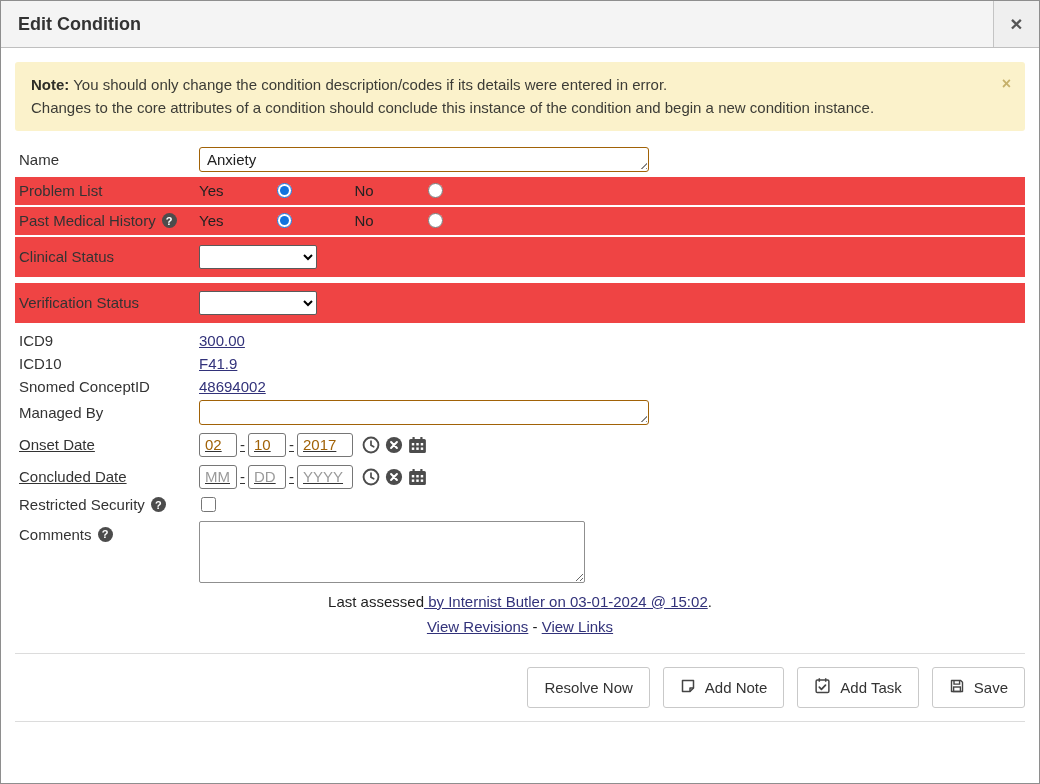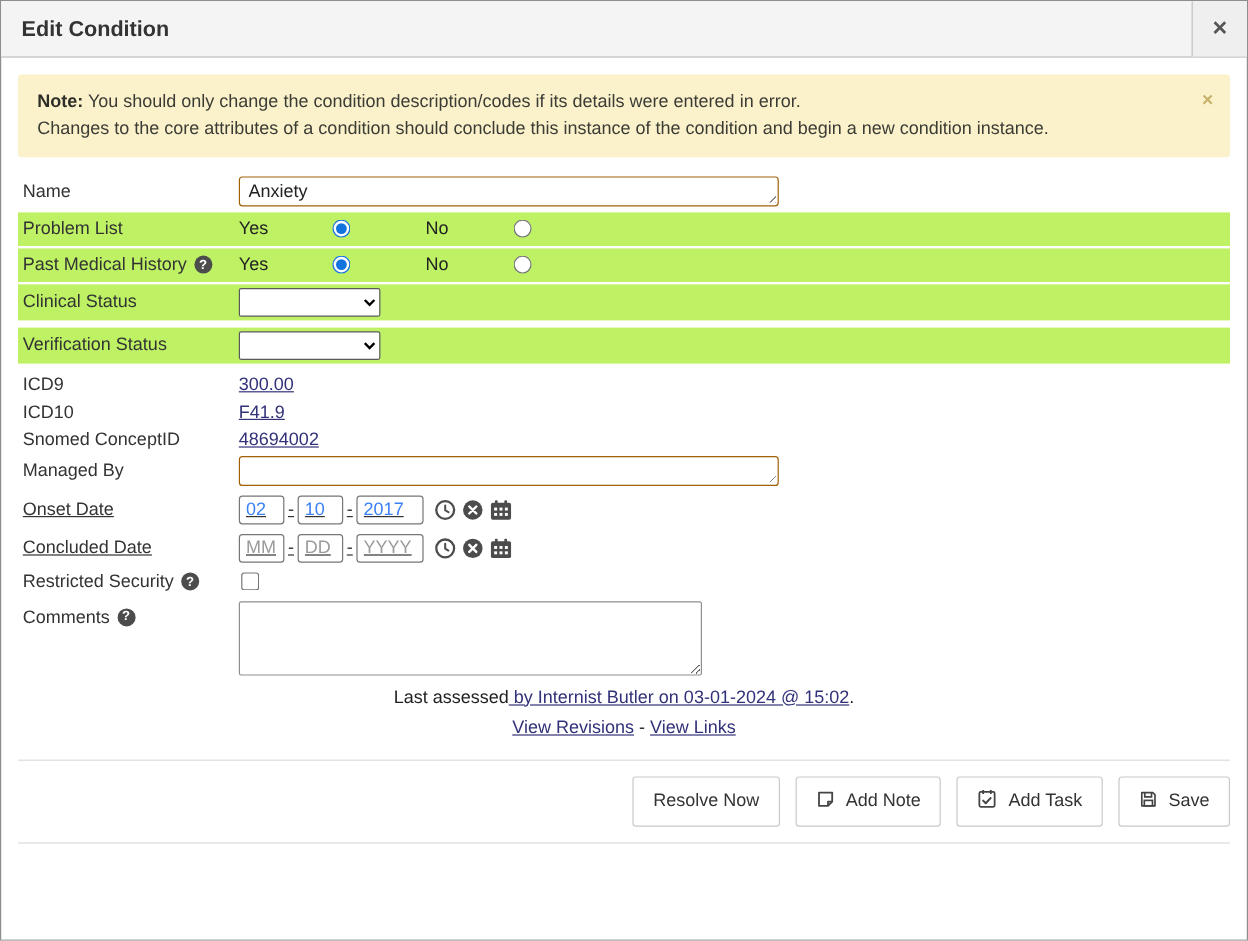--- a/index.html
+++ b/index.html
@@ -53,22 +53,22 @@
   }
   
   .row { display: flex; align-items: center; min-height: 23px; }
   .row .label {
     width: 184px; flex-shrink: 0;
     padding-left: 4px;
     font-size: 15px; color: #333;
     display: flex; align-items: center; gap: 6px;
   }
   .row .field { display: flex; align-items: center; }
-  .row.hl { background: #bef264; height: 28px; margin-top: 2px; }
-  .row.hl.tall { height: 30px; }
+  .row.hl { background: #ef4444; height: 28px; margin-top: 2px; }
+  .row.hl.tall { height: 40px; }
   .row.gap6 { margin-top: 6px; }
   .row.name-row { margin-top: 8px; height: 30px; }
   .row.codes { height: 23px; }
   .row.codes-first { margin-top: 6px; align-items: center; }
   .row.managed { height: 30px; }
   .row.date-row { height: 30px; margin-top: 2px; text-decoration: underline; }
   .row.check-row { height: 26px; }
   .row.top { align-items: flex-start; margin-top: 3px; }
   .row.top .label { padding-top: 5px; }
 
@@ -100,21 +100,21 @@
   }
   select.status-select {
     width: 118px; height: 24px;
     border: 1px solid #5a5a5a; border-radius: 2px;
     background: #fff; font-size: 14px;
     font-family: "Liberation Sans", sans-serif;
   }
   a.link { color: #32327a; text-decoration: underline; font-size: 15px; cursor: pointer; }
   .date-input {
     height: 24px; border: 1px solid #767676; border-radius: 3px;
-    padding: 2px 5px; font-size: 15px; color: #3b82f6;
+    padding: 2px 5px; font-size: 15px; color: #a16207;
     font-family: "Liberation Sans", sans-serif;
   }
   .date-input::placeholder { color: #9a9a9a; }
   .d2 { width: 38px; }
   .d4 { width: 56px; }
   .date-sep { margin: 0 3px; color: #333; font-size: 15px; }
   .date-icons { display: flex; align-items: center; gap: 5px; margin-left: 9px; }
   .date-icons .icon-btn { display: inline-flex; cursor: pointer; }
   input[type="checkbox"].sec-check {
     width: 15px; height: 15px; margin-left: 2px;

